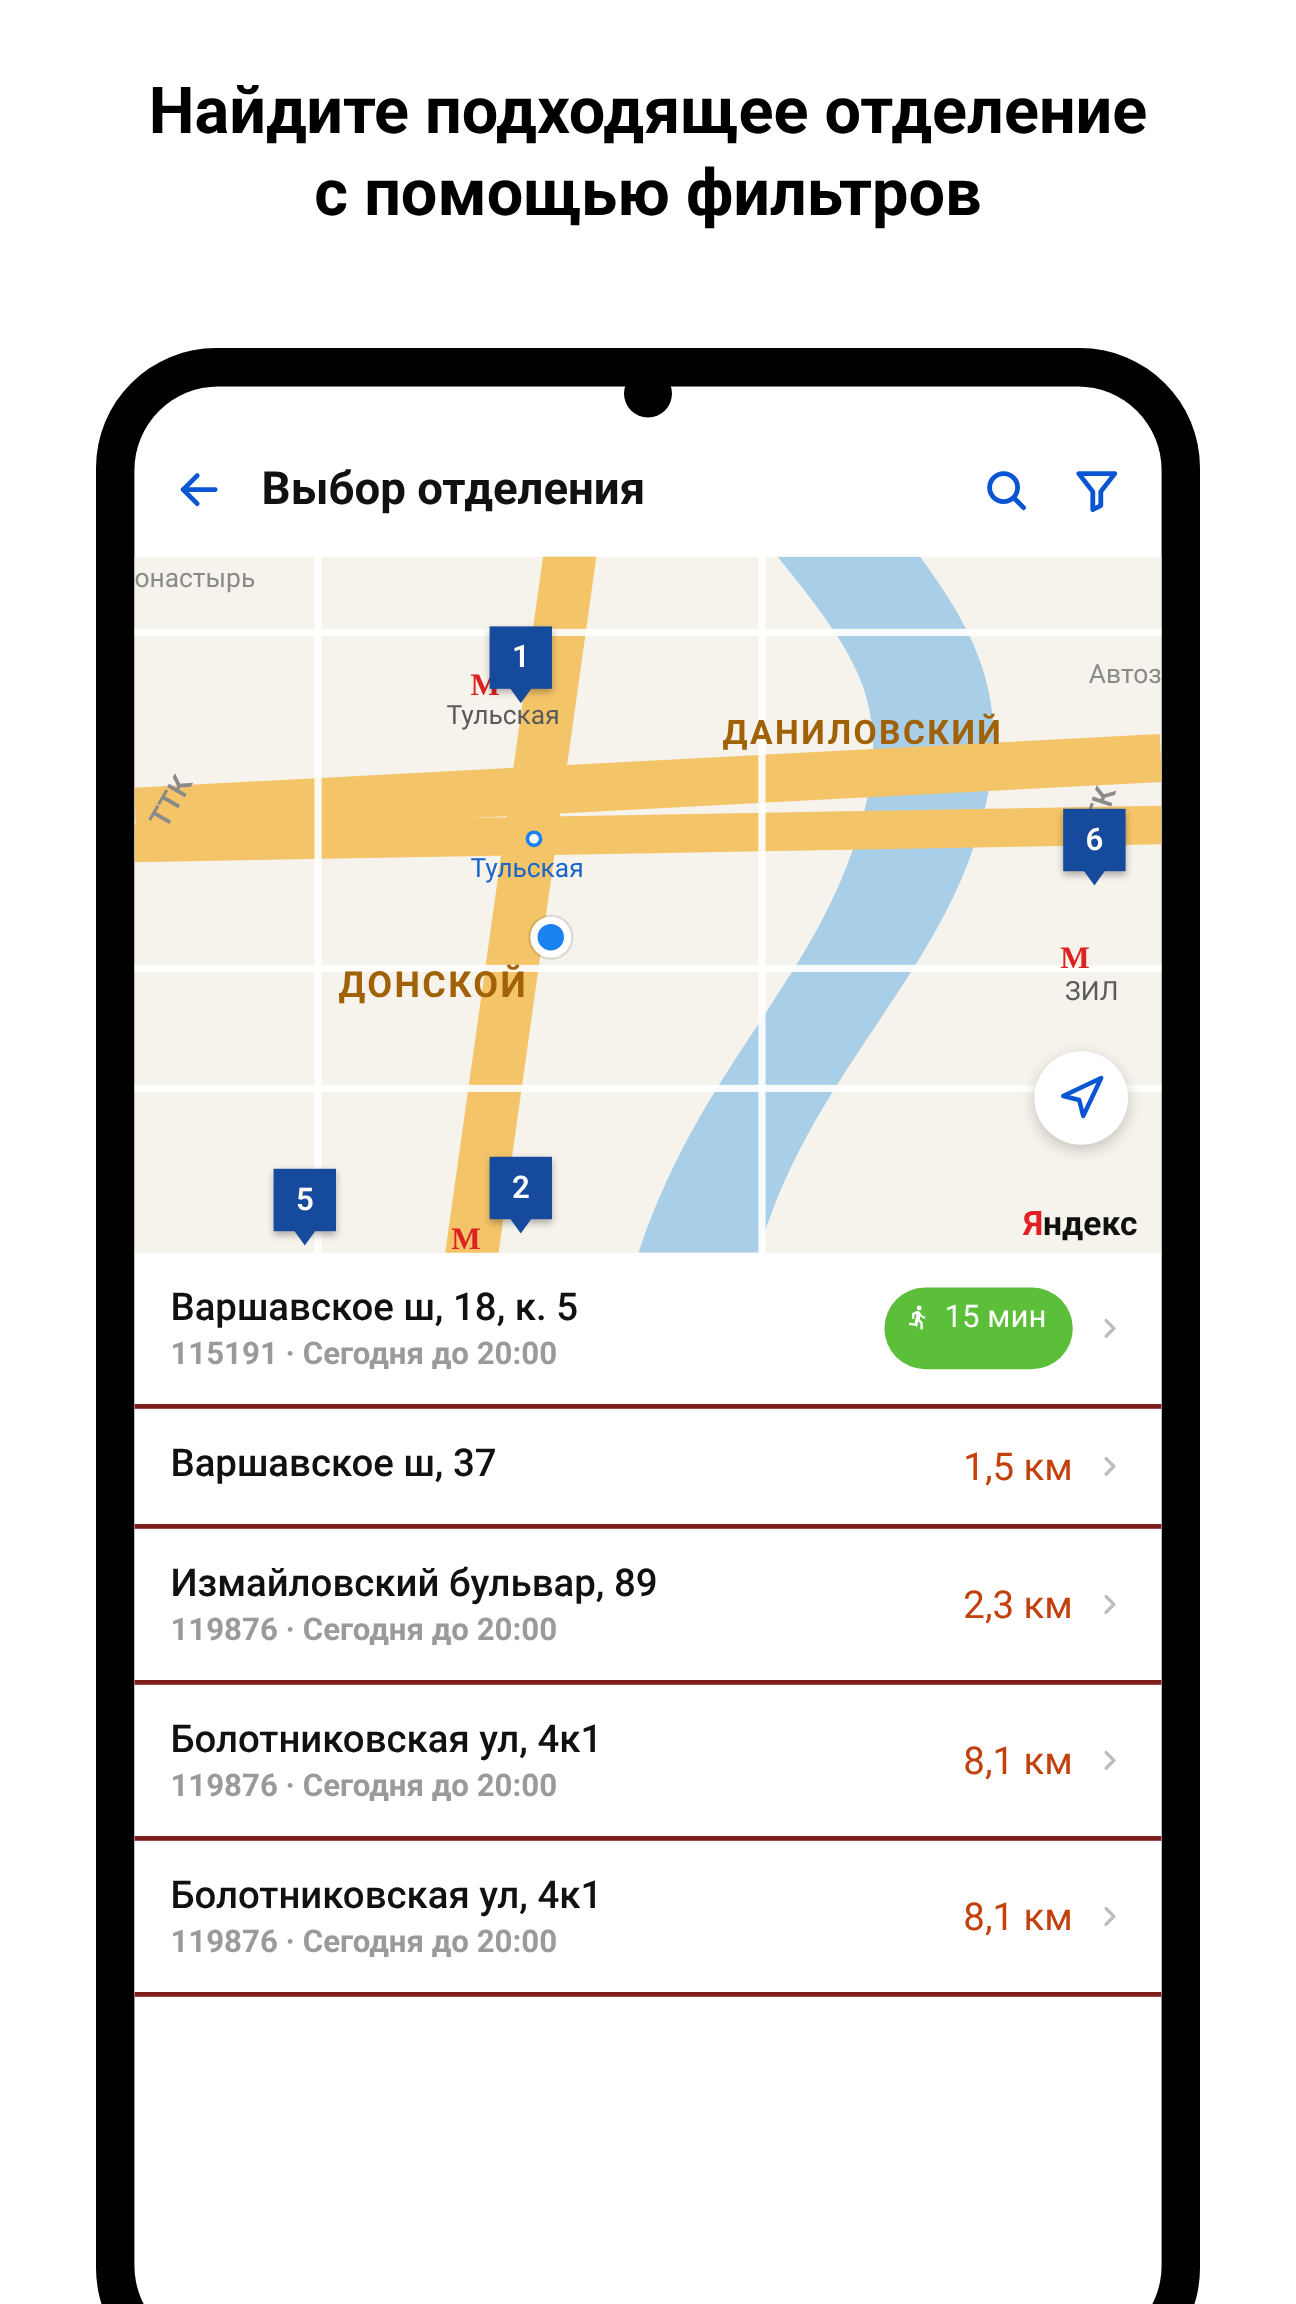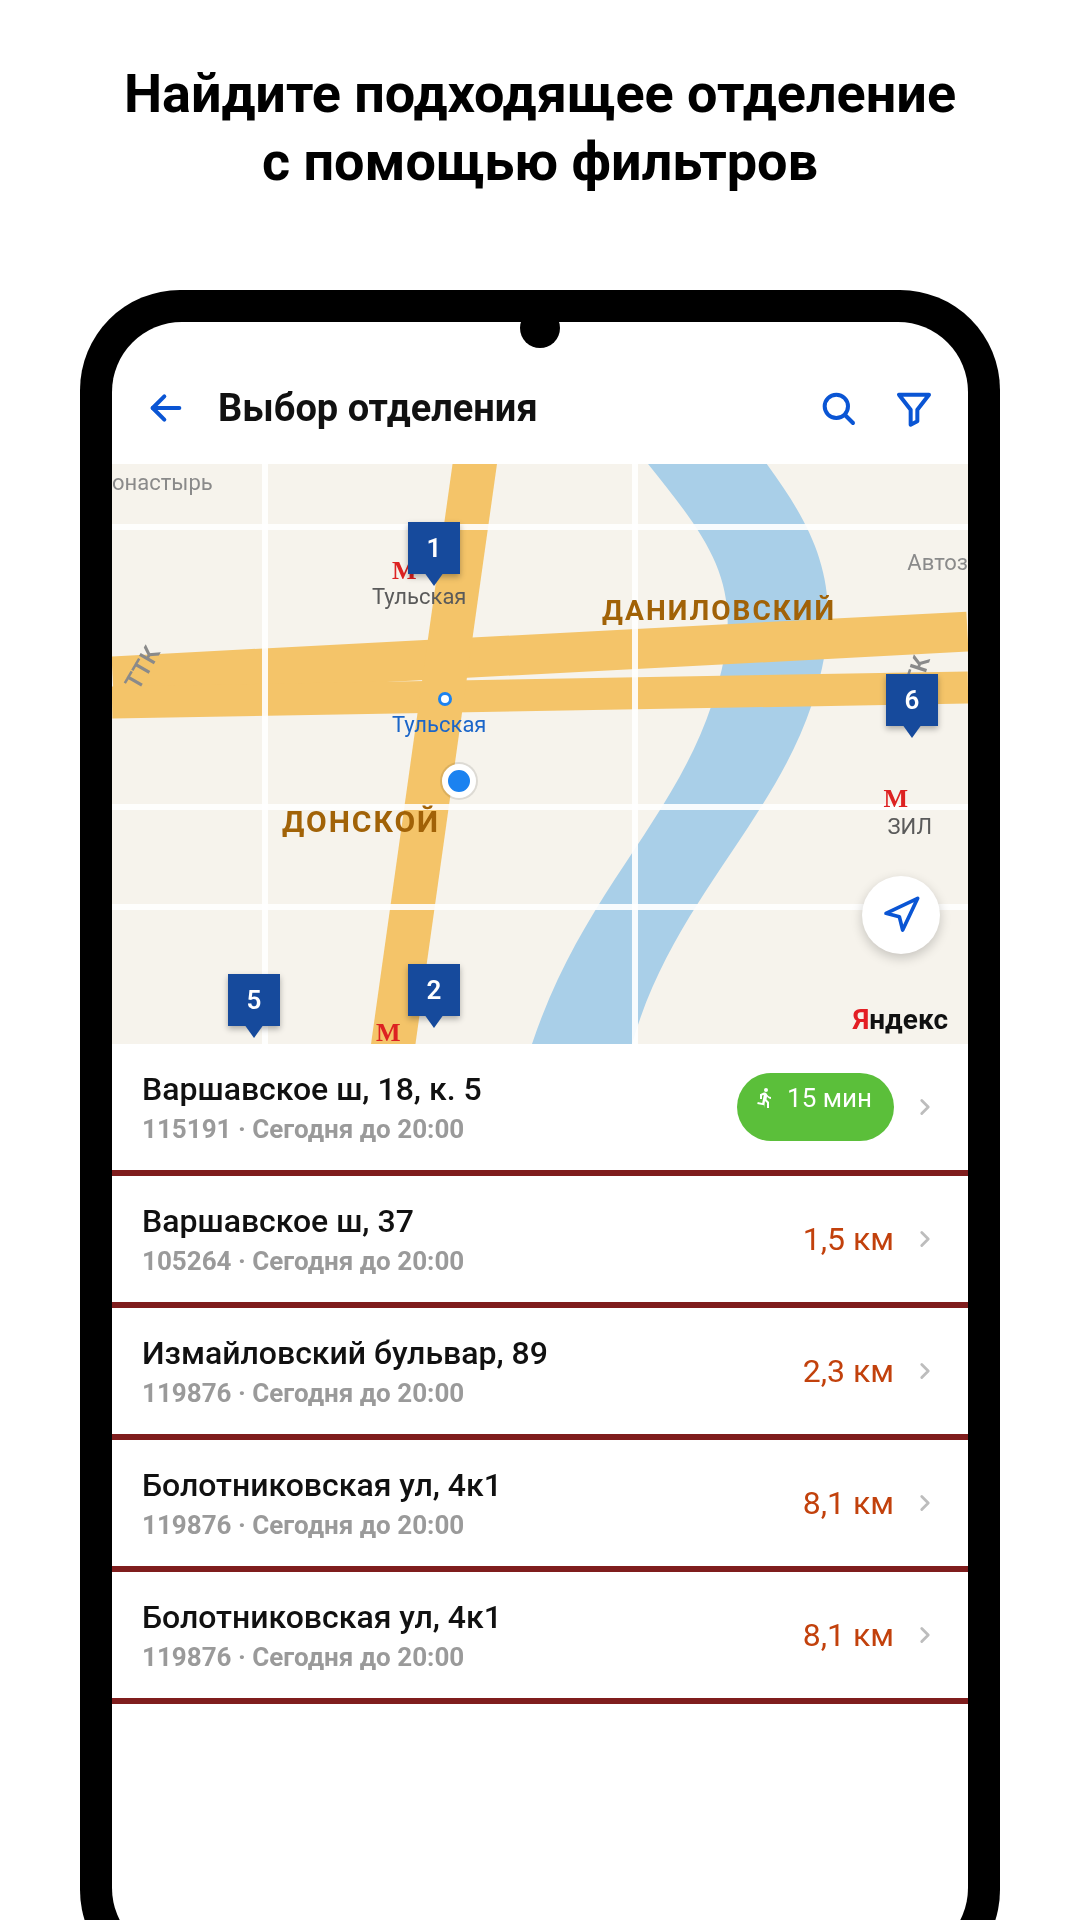--- a/index.html
+++ b/index.html
@@ -171,21 +171,21 @@
   .road-h1 { position:absolute; left:0; right:0; top:170px; height:40px; background:#f4c469; transform: rotate(-3deg); }
   .road-h2 { position:absolute; left:0; right:0; top:215px; height:32px; background:#f4c469; transform: rotate(-1deg); }
   .road-v1 { position:absolute; top:-40px; bottom:-40px; left:300px; width:44px; background:#f4c469; transform: rotate(8deg); }
   .road-street { position:absolute; background:#fff; opacity:.9; }
   
   .branches { background:#fff; }
   .branch-row {
     display: flex;
     align-items: center;
     padding: 26px 30px 26px 30px;
-    border-bottom: 6px solid #7f1d1d;
+    border-bottom: 4px solid #7f1d1d;
     gap: 18px;
   }
   .branch-main { flex: 1; min-width: 0; }
   .branch-title { font-size: 32px; color: #111; font-weight: 500; margin-bottom: 6px; }
   .branch-sub { font-size: 26px; color: #9a9a9a; font-weight: bold; }
   .walk-badge {
     background: #5bbf3a;
     color: #fff;
     border-radius: 999px;
     padding: 10px 22px 28px 16px;
@@ -305,21 +305,20 @@
           </div>
           <div class="chevron">
             <svg width="26" height="26" viewBox="0 0 24 24" fill="none" stroke="currentColor" stroke-width="2.6" stroke-linecap="round" stroke-linejoin="round">
               <polyline points="9 18 15 12 9 6"></polyline>
             </svg>
           </div>
         </div>
         <div class="branch-row">
           <div class="branch-main">
             <div class="branch-title">Варшавское ш, 37</div>
-            <div class="branch-sub">105264 · Сегодня до 20:00</div>
           </div>
           <div class="distance">1,5 км</div>
           <div class="chevron">
             <svg width="26" height="26" viewBox="0 0 24 24" fill="none" stroke="currentColor" stroke-width="2.6" stroke-linecap="round" stroke-linejoin="round">
               <polyline points="9 18 15 12 9 6"></polyline>
             </svg>
           </div>
         </div>
         <div class="branch-row">
           <div class="branch-main">

